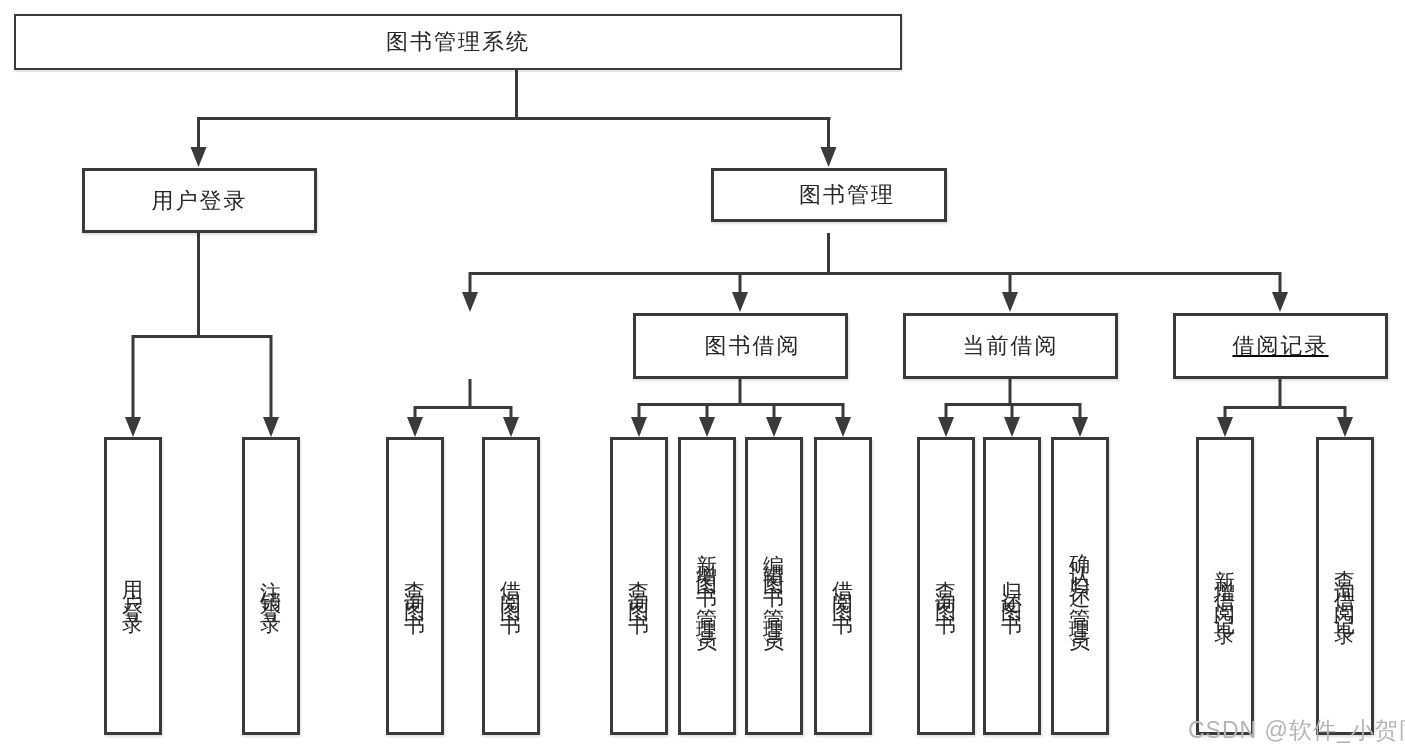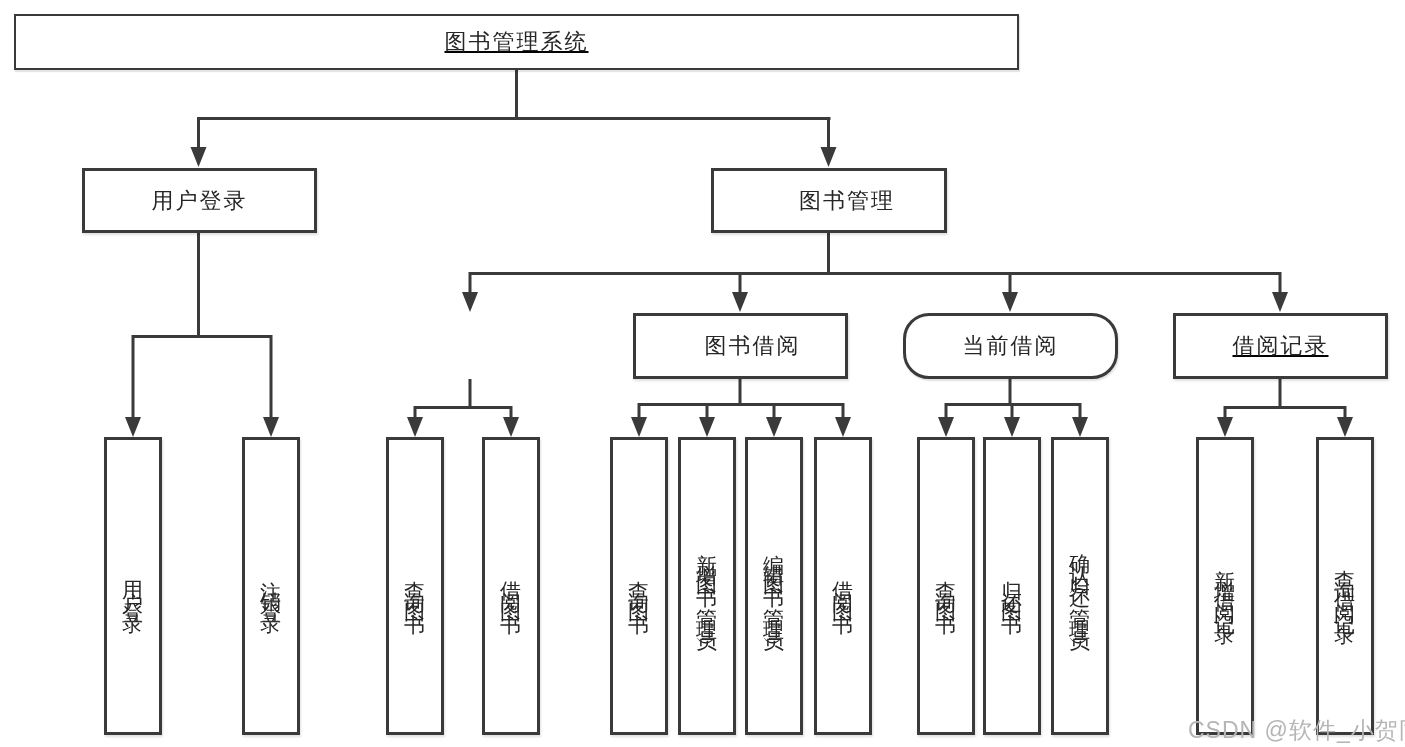--- a/index.html
+++ b/index.html
@@ -56,35 +56,35 @@
          M1280 379V409 M1223.5 407.5H1346.5 M1225 407.5V419 M1345 407.5V419" fill="none" stroke="#3a3a3a" stroke-width="3"></path>
     <path d="M190.5 147h16l-8 20z M820.5 147h16l-8 20z
          M125 417h16l-8 20z M263 417h16l-8 20z
          M462 292h16l-8 20z M732 292h16l-8 20z M1002 292h16l-8 20z M1272 292h16l-8 20z
          M407 417h16l-8 20z M503 417h16l-8 20z
          M631 417h16l-8 20z M699 417h16l-8 20z M766 417h16l-8 20z M835 417h16l-8 20z
          M938 417h16l-8 20z M1004 417h16l-8 20z M1072 417h16l-8 20z
          M1217 417h16l-8 20z M1337 417h16l-8 20z" fill="#3a3a3a" stroke="none"></path>
   </svg>
 
-  <div class="node root" style="left:14px;top:14px;width:1005px;height:56px;text-decoration:underline;">
+  <div class="node root" style="left:14px;top:14px;width:888px;height:56px;">
     <span class="hlabel">图书管理系统</span>
   </div>
 
   <div class="node" style="left:82px;top:168px;width:235px;height:65px;">
     <span class="hlabel">用户登录</span>
   </div>
-  <div class="node" style="left:711px;top:168px;width:236px;height:65px;padding-left:36px;">
+  <div class="node" style="left:711px;top:168px;width:236px;height:54px;padding-left:36px;">
     <span class="hlabel">图书管理</span>
   </div>
 
   <div class="node" style="left:633px;top:313px;width:215px;height:66px;padding-left:24px;">
     <span class="hlabel">图书借阅</span>
   </div>
-  <div class="node" style="left:903px;top:313px;width:215px;height:66px;border-radius:26px;">
+  <div class="node" style="left:903px;top:313px;width:215px;height:66px;">
     <span class="hlabel">当前借阅</span>
   </div>
   <div class="node" style="left:1173px;top:313px;width:215px;height:66px;text-decoration:underline;">
     <span class="hlabel">借阅记录</span>
   </div>
 
   <div class="node" style="left:104px;top:437px;width:58px;height:298px;">
     <span class="vlabel">用户登录</span>
   </div>
   <div class="node" style="left:242px;top:437px;width:58px;height:298px;">

